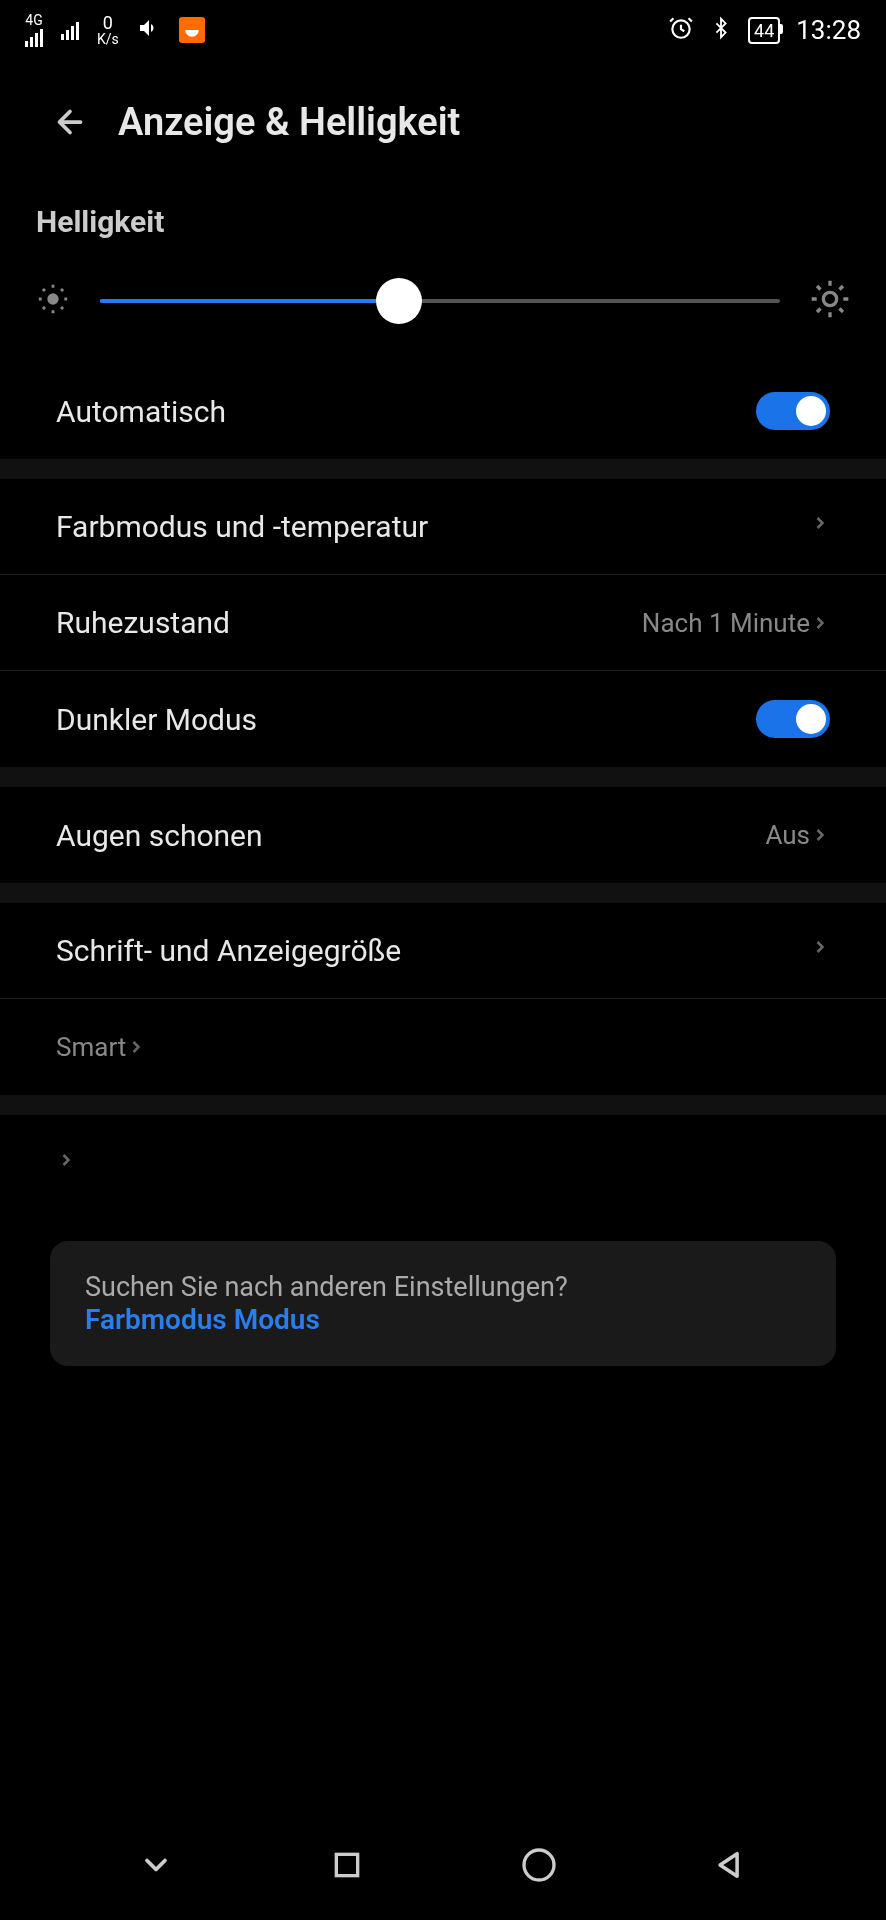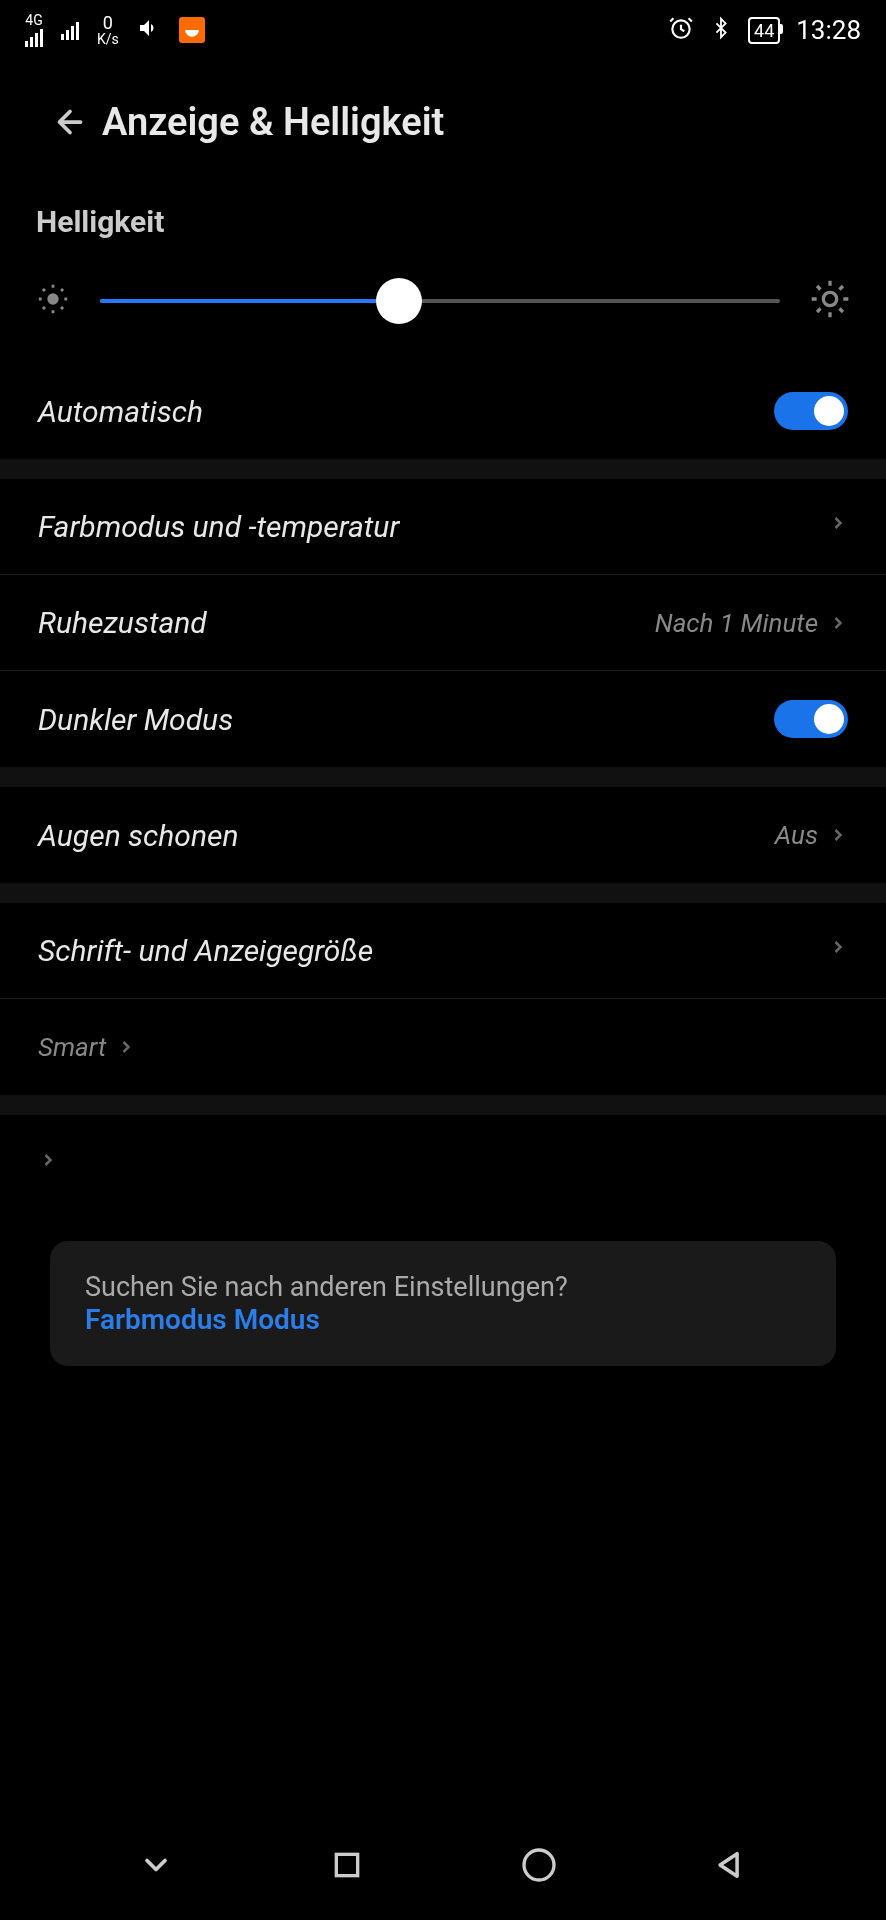--- a/index.html
+++ b/index.html
@@ -32,21 +32,21 @@
     .signal-bars span:nth-child(4){height:18px;}
     .speed { font-size: 16px; line-height: 1; text-align: center; }
     .speed-num { display:block; font-size:18px;}
     .speed-unit { display:block; font-size:14px;}
     .app-icon { width: 26px; height: 26px; background: #ff6b00; display:inline-flex; align-items:center; justify-content:center; border-radius:3px;}
     .battery { display: inline-flex; align-items: center; border: 2px solid #fff; border-radius: 4px; padding: 1px 4px; font-size: 18px; position: relative;}
     .battery::after { content:''; position:absolute; right:-5px; top:5px; width:3px; height:10px; background:#fff; border-radius:0 2px 2px 0;}
     .header {
       display: flex;
       align-items: center;
-      gap: 12px;
+      gap: 28px;
       padding: 40px 30px 30px 50px;
     }
     .back-arrow { width: 40px; height: 40px; display:flex; align-items:center; justify-content:center; cursor:pointer;}
     .header-title { font-size: 38px; font-weight: 600; color: #e8e8e8; }
     .section {
       padding: 0 36px;
       font-weight: bold;
     }
     .section-label {
       font-size: 30px;
@@ -80,27 +80,26 @@
       background: #fff;
       border-radius: 50%;
       position: absolute;
       top: 50%;
       transform: translate(-50%, -50%);
     }
     .row {
       display: flex;
       align-items: center;
       justify-content: space-between;
-      padding: 25px 38px;
+      padding: 25px 56px;
       min-height: 96px;
-      font-style: italic;
     }
     .row-border { border-bottom: 1px solid #1a1a1a; }
     .row-label { font-size: 30px; color: #e8e8e8; }
-    .row-value { font-size: 26px; color: #888; display: flex; align-items: center; gap: 10px;}
+    .row-value { font-size: 26px; color: #888; display: flex; align-items: center; }
     .toggle {
       width: 74px;
       height: 38px;
       border-radius: 20px;
       position: relative;
       cursor: pointer;
     }
     .toggle.on { background: #1a73e8; }
     .toggle-thumb {
       width: 30px;

